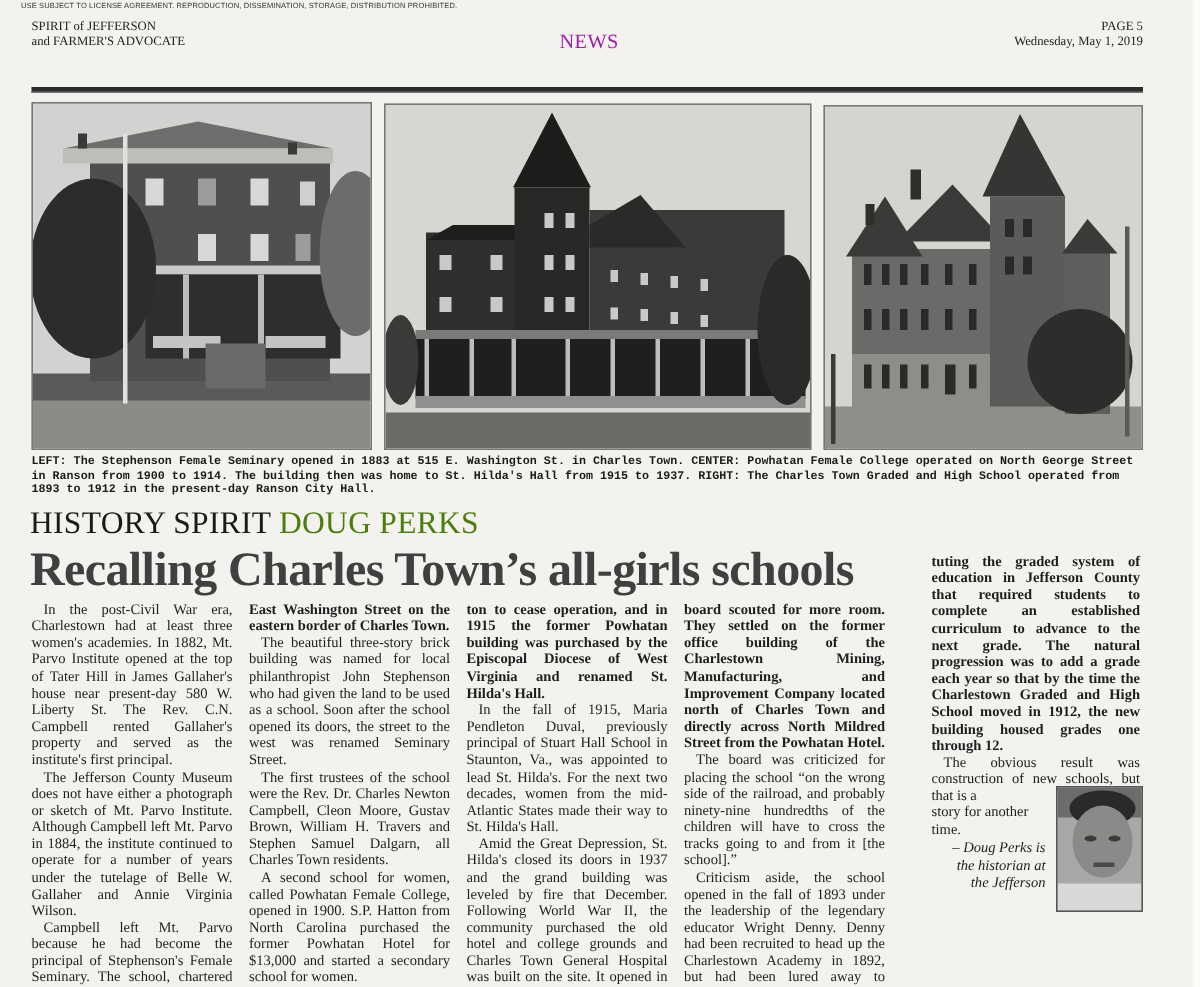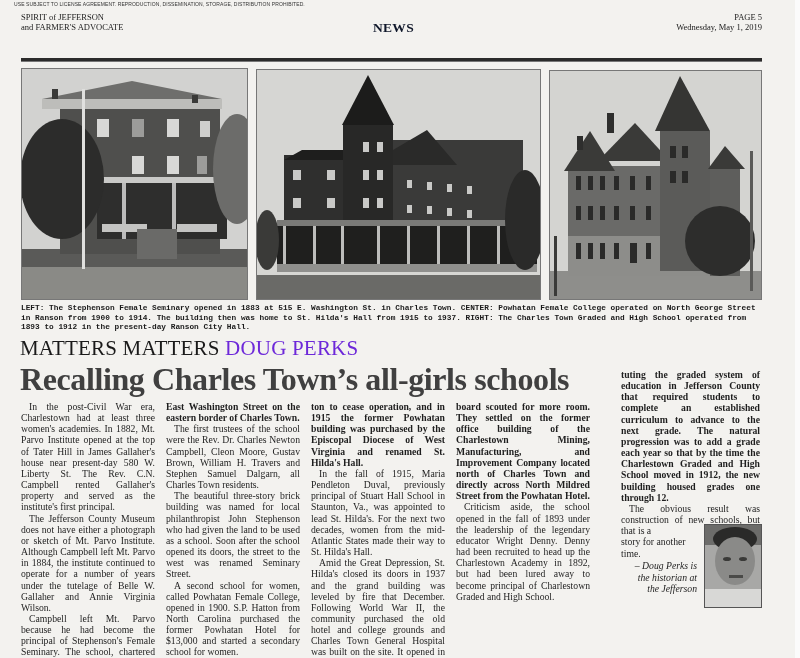--- a/index.html
+++ b/index.html
@@ -16,23 +16,22 @@
       font-size: 5px; letter-spacing: 0.1px; color: #333;
       text-transform: uppercase; white-space: nowrap;
     }
     .masthead { position: absolute; left: 21px; top: 12px; width: 741px; height: 28px; }
     .paper-name {
       position: absolute; left: 0; top: 0;
       font-size: 8.5px; line-height: 10px; color: #222;
     }
     .section-name {
       position: absolute; left: 352px; top: 9px;
-      font-size: 13.5px; line-height: 14px; color: #0f172a;
+      font-size: 13.5px; line-height: 14px; color: #a21caf;
       letter-spacing: 0.3px;
-      font-weight: bold;
     }
     .page-info {
       position: absolute; right: 0; top: 0; text-align: right;
       font-size: 8.5px; line-height: 10px; color: #222;
     }
     .rule {
       position: absolute; left: 21px; top: 58px; width: 741px; height: 3px;
       background: #2b2b2b;
       border-bottom: 1px solid #777;
     }
@@ -49,21 +48,21 @@
       position: absolute; left: 21px; top: 304px; width: 735px;
       font-family: Liberation Mono, monospace; font-weight: bold;
       font-size: 7.8px; line-height: 9.6px; color: #1a1a1a;
     }
     .kicker {
       position: absolute; left: 20px; top: 337px;
       font-size: 21px; line-height: 22px; letter-spacing: 0.2px;
       white-space: nowrap;
     }
     .kicker .series { color: #1a1a1a; }
-    .kicker .author { color: #6d28d9; }
+    .kicker .author { color: #4d7c0f; }
     .headline {
       position: absolute; left: 20px; top: 359px;
       font-size: 32px; line-height: 40px; font-weight: bold;
       letter-spacing: -0.4px; white-space: nowrap; color: #404040;
     }
     .col {
       position: absolute;
       font-size: 9.7px; line-height: 11.15px;
       text-align: justify; color: #1e1e1e;
     }
@@ -239,49 +238,50 @@
     </g>
     <ellipse cx="170" cy="170" rx="35" ry="35" fill="#2d2d2c"></ellipse>
     <rect x="200" y="80" width="3" height="140" fill="#5a5a58"></rect>
     <rect x="4" y="165" width="3" height="60" fill="#3a3a38"></rect>
   </svg>
 </div>
 
 <div class="caption">LEFT: The Stephenson Female Seminary opened in 1883 at 515 E. Washington St. in Charles Town. CENTER: Powhatan Female College operated on North George Street in Ranson from 1900 to 1914. The building then was home to St. Hilda's Hall from 1915 to 1937. RIGHT: The Charles Town Graded and High School operated from 1893 to 1912 in the present-day Ranson City Hall.</div>
 
 <div class="kicker">
-  <span class="series">MATTERS MATTERS</span>
+  <span class="series">HISTORY SPIRIT</span>
   <span class="author">DOUG PERKS</span>
 </div>
 
 <div class="headline">Recalling Charles Town’s all-girls schools</div>
 
 <div class="col" id="col-1">
   <p>In the post-Civil War era, Charlestown had at least three women's academies. In 1882, Mt. Parvo Institute opened at the top of Tater Hill in James Gallaher's house near present-day 580 W. Liberty St. The Rev. C.N. Campbell rented Gallaher's property and served as the institute's first principal.</p>
   <p>The Jefferson County Museum does not have either a photograph or sketch of Mt. Parvo Institute. Although Campbell left Mt. Parvo in 1884, the institute continued to operate for a number of years under the tutelage of Belle W. Gallaher and Annie Virginia Wilson.</p>
   <p>Campbell left Mt. Parvo because he had become the principal of Stephenson's Female Seminary. The school, chartered by the state of West Virginia on May 21, 1883, was built on the southeast corner of</p>
 </div>
 
 <div class="col" id="col-2">
   <p class="cont">East Washington Street on the eastern border of Charles Town.</p>
+  <p>The beautiful three-story brick building was named for local philanthropist John Stephenson who had given the land to be used as a school. Soon after the school opened its doors, the street to the west was renamed Seminary Street.</p>
   <p>The first trustees of the school were the Rev. Dr. Charles Newton Campbell, Cleon Moore, Gustav Brown, William H. Travers and Stephen Samuel Dalgarn, all Charles Town residents.</p>
-  <p>The beautiful three-story brick building was named for local philanthropist John Stephenson who had given the land to be used as a school. Soon after the school opened its doors, the street to the west was renamed Seminary Street.</p>
   <p>A second school for women, called Powhatan Female College, opened in 1900. S.P. Hatton from North Carolina purchased the former Powhatan Hotel for $13,000 and started a secondary school for women.</p>
   <p>Declining enrollment forced Hat-</p>
 </div>
 
 <div class="col" id="col-3">
   <p class="cont">ton to cease operation, and in 1915 the former Powhatan building was purchased by the Episcopal Diocese of West Virginia and renamed St. Hilda's Hall.</p>
   <p>In the fall of 1915, Maria Pendleton Duval, previously principal of Stuart Hall School in Staunton, Va., was appointed to lead St. Hilda's. For the next two decades, women from the mid-Atlantic States made their way to St. Hilda's Hall.</p>
   <p>Amid the Great Depression, St. Hilda's closed its doors in 1937 and the grand building was leveled by fire that December. Following World War II, the community purchased the old hotel and college grounds and Charles Town General Hospital was built on the site. It opened in 1948.</p>
 
 </div>
 
 <div class="col" id="col-4">
   <p class="cont">board scouted for more room. They settled on the former office building of the Charlestown Mining, Manufacturing, and Improvement Company located north of Charles Town and directly across North Mildred Street from the Powhatan Hotel.</p>
+  <p>The board was criticized for placing the school “on the wrong side of the railroad, and probably ninety-nine hundredths of the children will have to cross the tracks going to and from it [the school].”</p>
   <p>Criticism aside, the school opened in the fall of 1893 under the leadership of the legendary educator Wright Denny. Denny had been recruited to head up the Charlestown Academy in 1892, but had been lured away to become principal of Charlestown Graded and High School.</p>
 
 </div>
 
 <div class="col" id="col-5">
   <p class="cont">tuting the graded system of education in Jefferson County that required students to complete an established curriculum to advance to the next grade. The natural progression was to add a grade each year so that by the time the Charlestown Graded and High School moved in 1912, the new building housed grades one through 12.</p>
   <p>The obvious result was construction of new schools, but that is a</p>
   <div class="sig-wrap">
     <div class="sig-first" style="width:76px;font-family:Liberation Serif, serif;">story for another time.</div>
     <div class="sig-lines">

